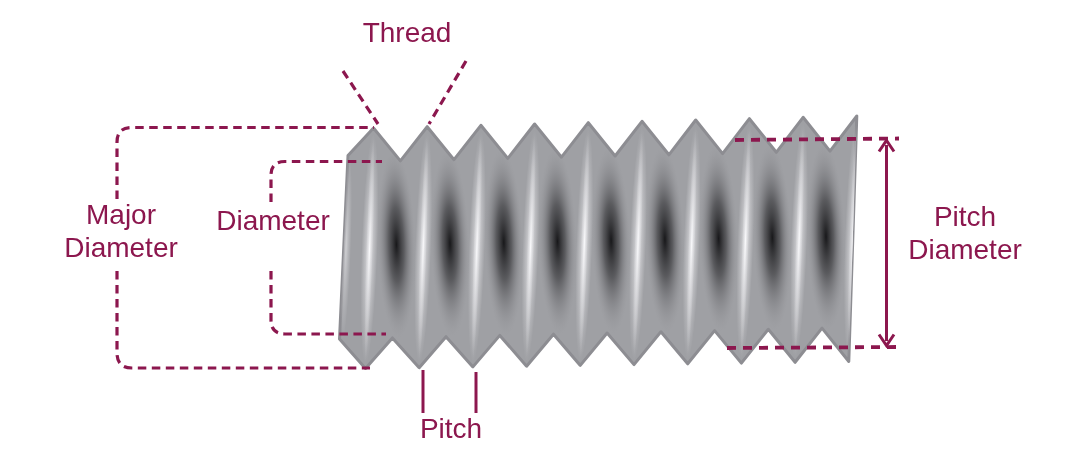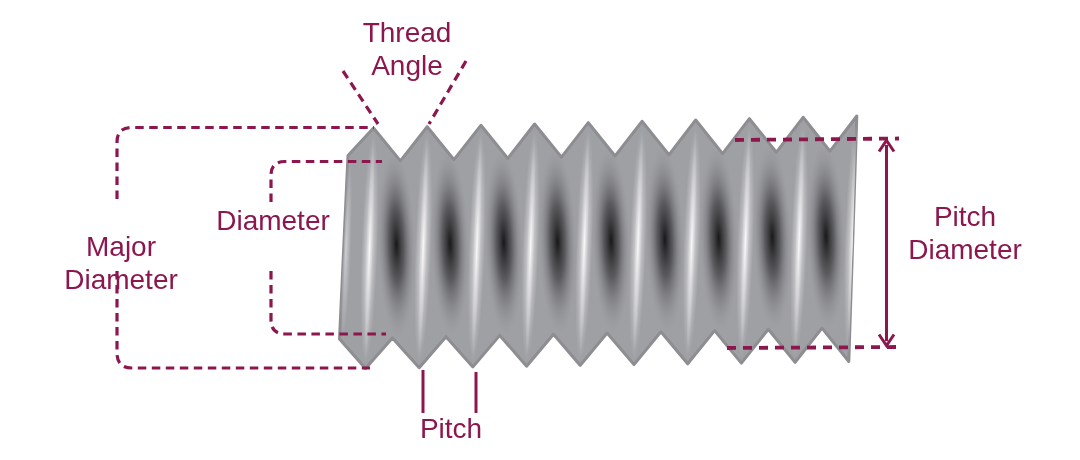--- a/index.html
+++ b/index.html
@@ -114,24 +114,23 @@
       <path class="solidLine" d="M879 151.5 L886.5 140.5 L894 151.5"></path>
       <path class="solidLine" d="M879 334.5 L886.5 345.5 L894 334.5"></path>
     </g>
 
     <path class="solidLine" d="M423 370 L423 413"></path>
     <path class="solidLine" d="M476 372 L476 413"></path>
   </svg>
 
   <div class="lbl" style="left:317px;top:16px;width:180px;">
     <span>Thread</span>
-    <span>Angle</span>
   </div>
 
-  <div class="lbl" style="left:31px;top:198px;width:180px;margin-top:32px;">
+  <div class="lbl" style="left:31px;top:198px;width:180px;">
     <span>Major</span>
     <span>Diameter</span>
   </div>
 
   <div class="lbl" style="left:183px;top:204px;width:180px;">
     <span>Diameter</span>
   </div>
 
   <div class="lbl" style="left:875px;top:200px;width:180px;">
     <span>Pitch</span>

